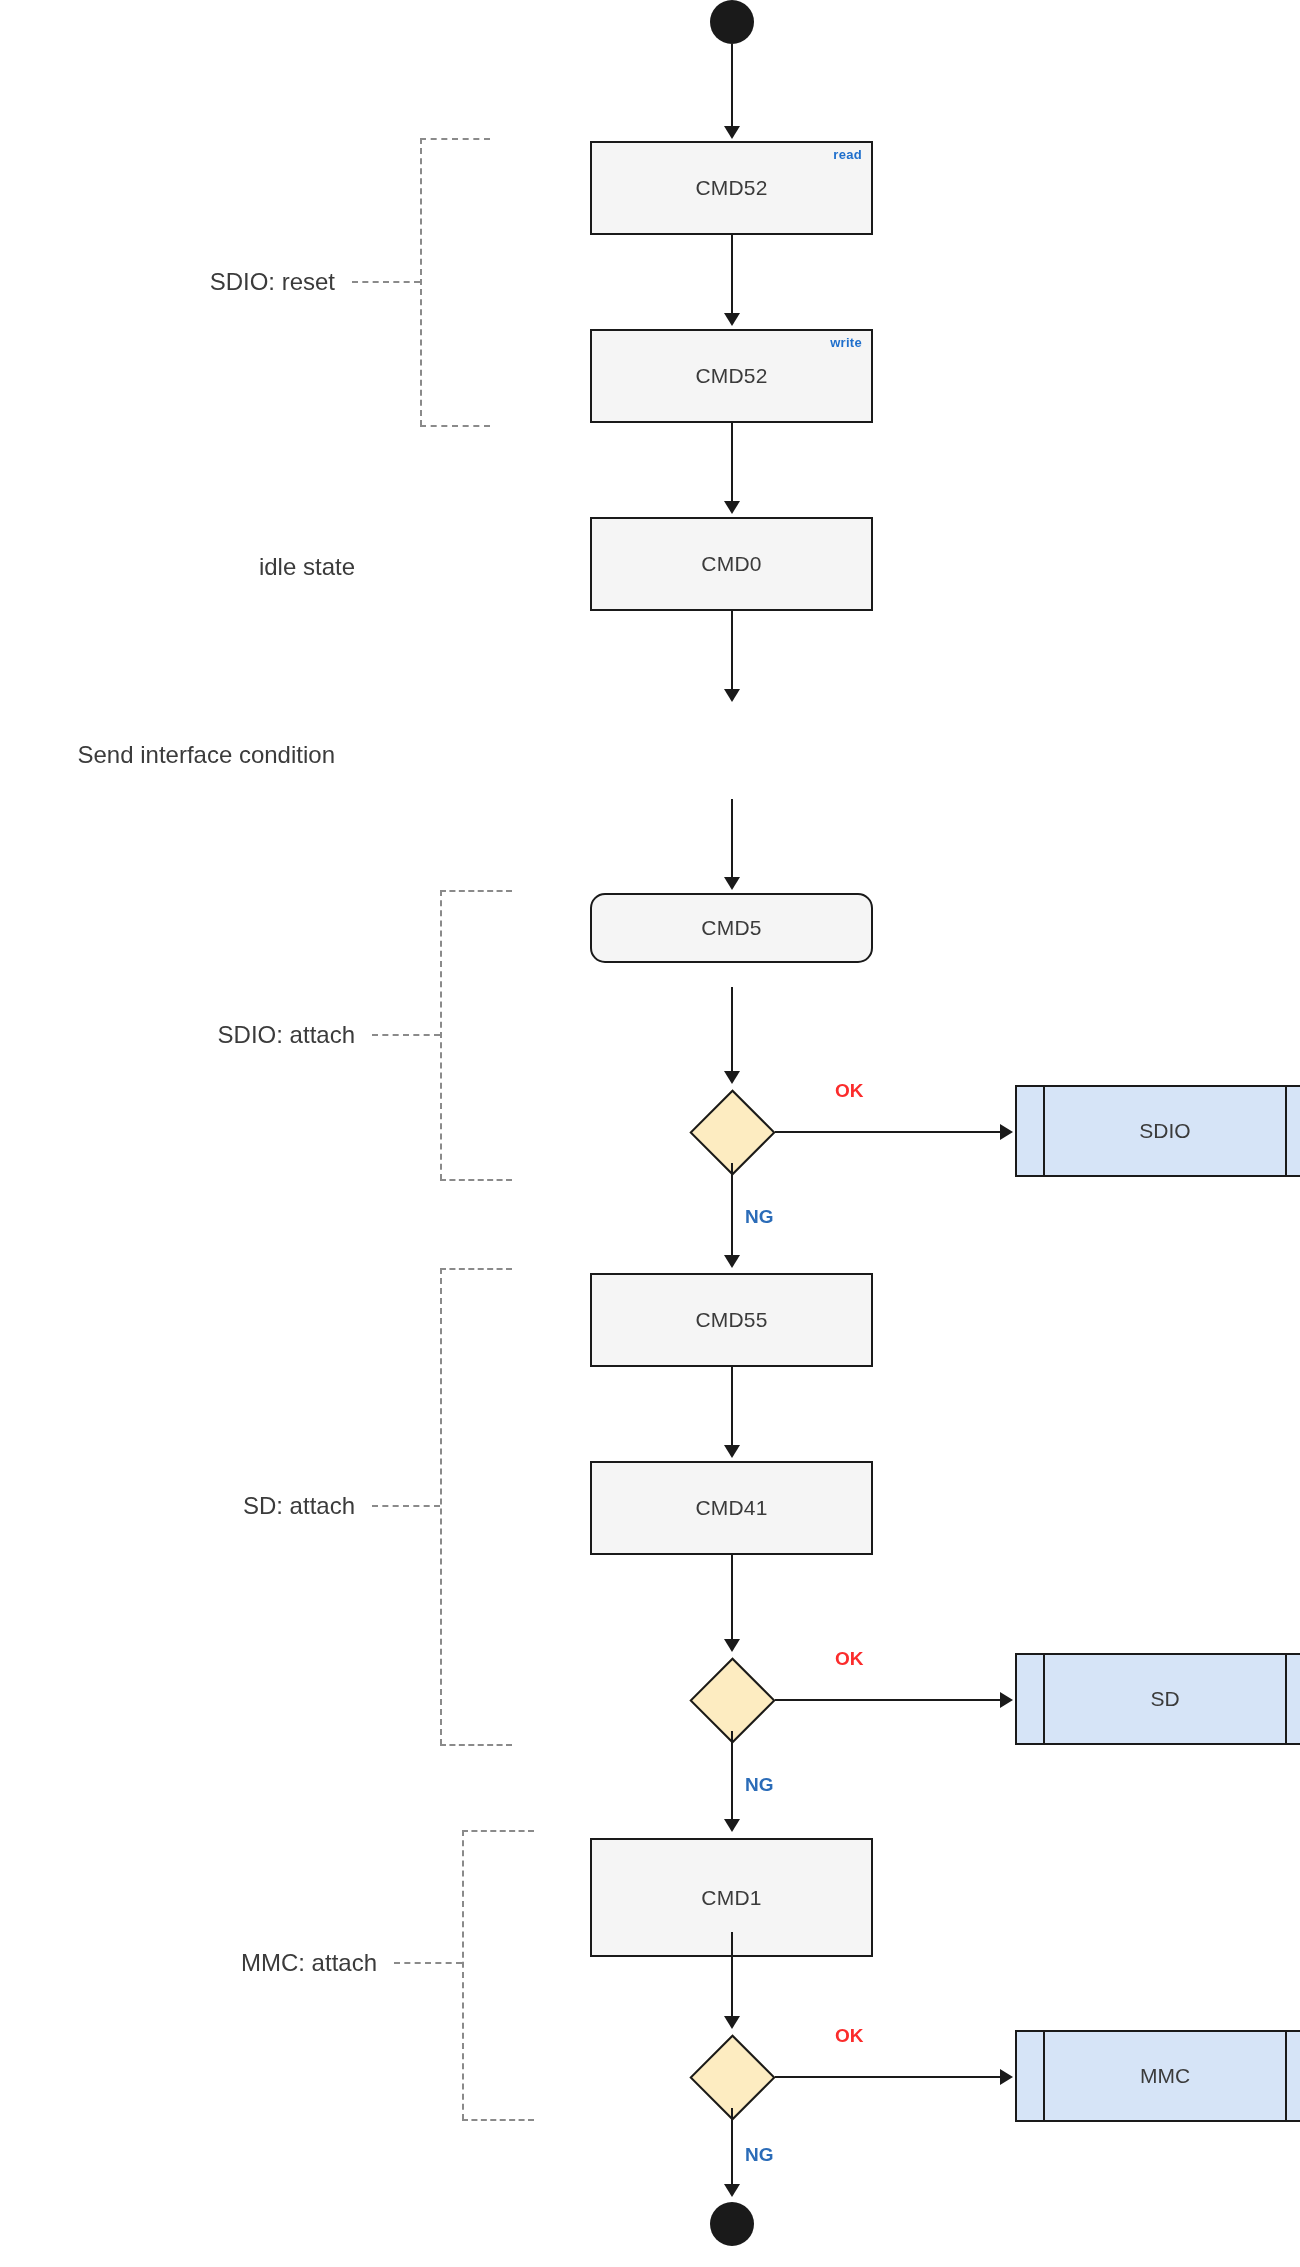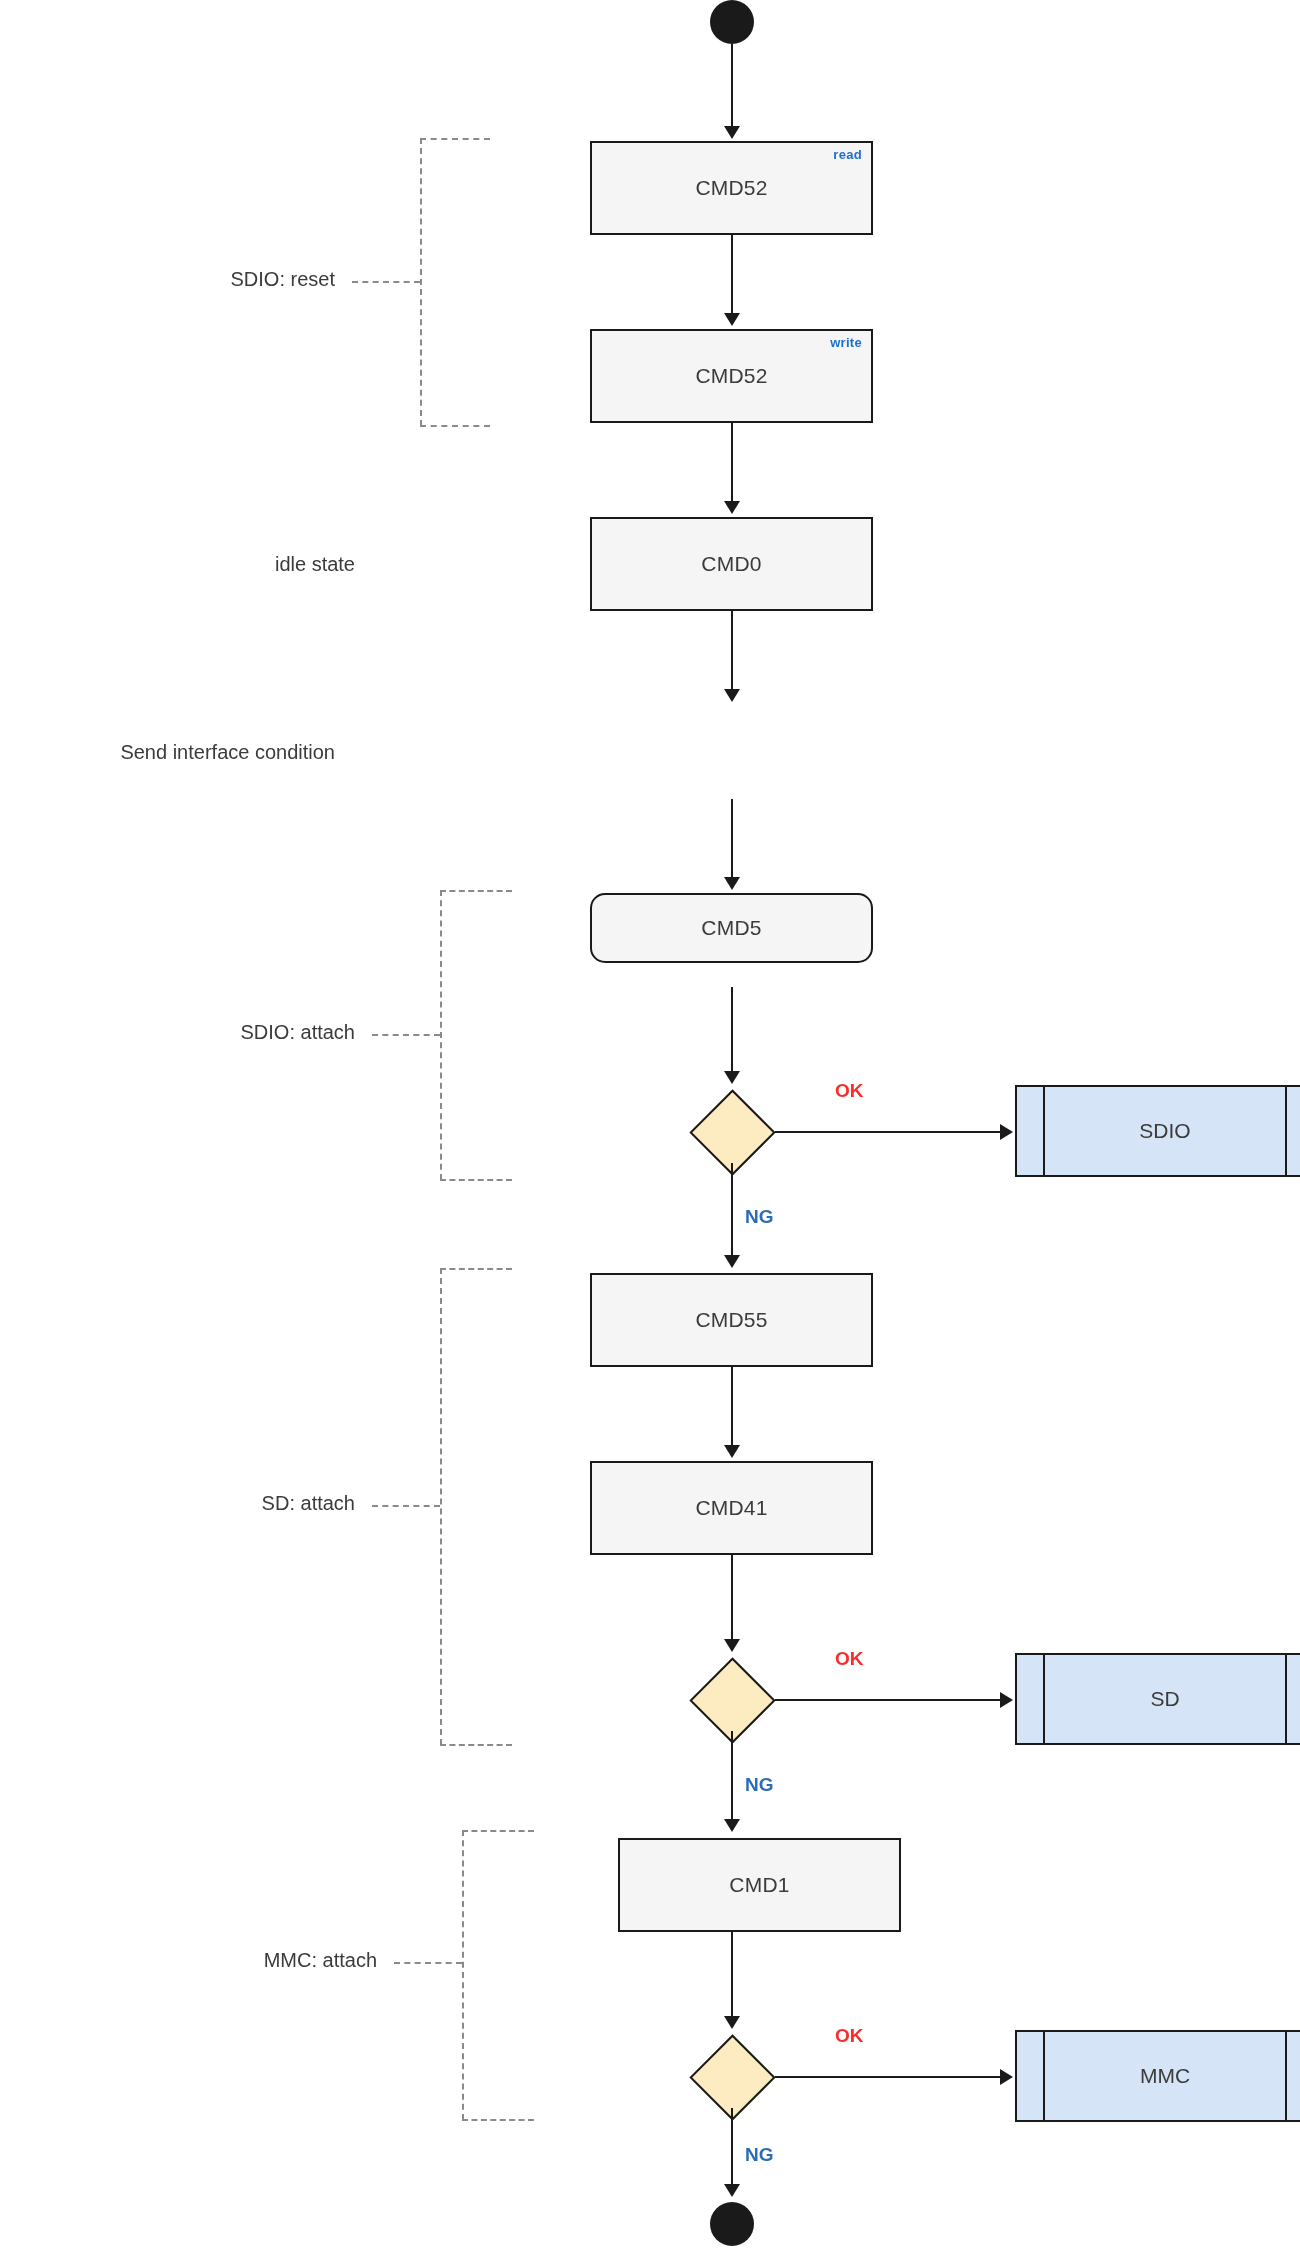--- a/index.html
+++ b/index.html
@@ -49,21 +49,21 @@
     position:absolute;width:0;height:0;
     border-top:8px solid transparent;border-bottom:8px solid transparent;
     border-left:13px solid #1a1a1a;
   }
 
   .edge-label{position:absolute;font-size:19px;font-weight:bold;white-space:nowrap;}
   .edge-label.ok{color:#fb2c2c;text-align:right;}
   .edge-label.ng{color:#2b6cb8;}
 
   .side-label{
-    position:absolute;font-size:20px;color:#3b3b3b;white-space:nowrap;
+    position:absolute;font-size:24px;color:#3b3b3b;white-space:nowrap;
     text-align:right;
   }
 
   .brk-v{position:absolute;width:0;border-left:2px dashed #8a8a8a;}
   .brk-h{position:absolute;height:0;border-top:2px dashed #8a8a8a;}
   .brk-stub{position:absolute;height:0;border-top:2px dashed #8a8a8a;}
 </style>
 </head>
 <body>
 
@@ -144,21 +144,21 @@
   <div class="vline" style="left:731px;top:1731px;height:90px;"></div>
   <div class="arrowhead-down" style="left:724px;top:1819px;"></div>
   <div class="edge-label ng" style="left:745px;top:1774px;">NG</div>
 
   <div class="term-box" style="left:1015px;top:1653px;width:300px;height:92px;">
     <span class="bar left"></span>
     <span class="bar right"></span>
     <span>SD</span>
   </div>
 
-  <div class="node-box" style="left:590px;top:1838px;width:283px;height:94px;margin-left:28px;">
+  <div class="node-box" style="left:590px;top:1838px;width:283px;height:119px;">
     <span>CMD1</span>
   </div>
 
   <div class="vline" style="left:731px;top:1932px;height:86px;"></div>
   <div class="arrowhead-down" style="left:724px;top:2016px;"></div>
 
   <div class="diamond" style="left:702px;top:2047px;width:61px;height:61px;"></div>
   <div class="hline" style="left:775px;top:2076px;width:235px;"></div>
   <div class="arrowhead-right" style="left:1000px;top:2069px;"></div>
   <div class="edge-label ok" style="left:835px;top:2025px;">OK</div>

